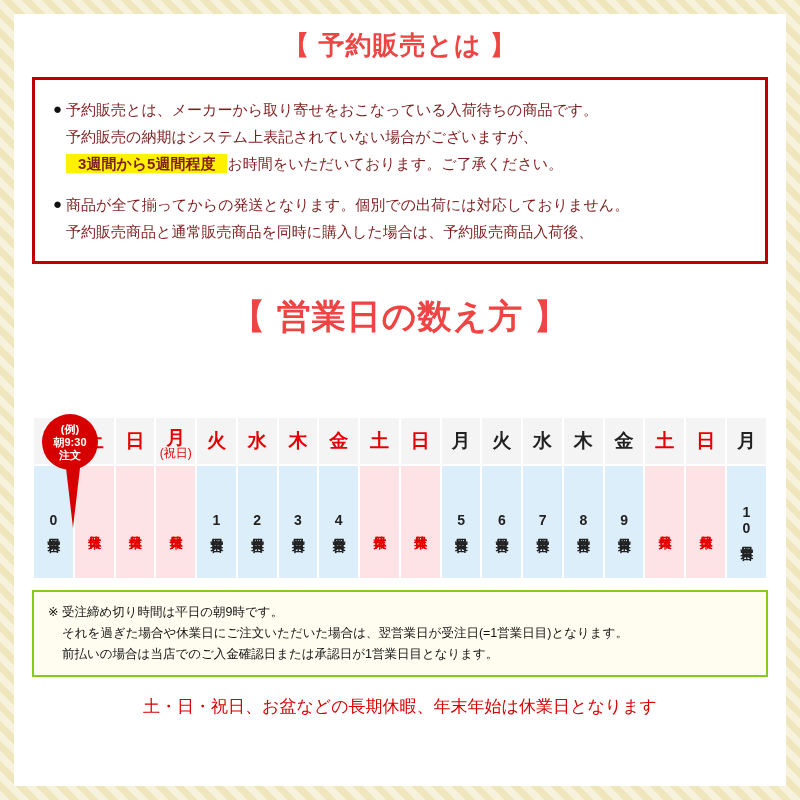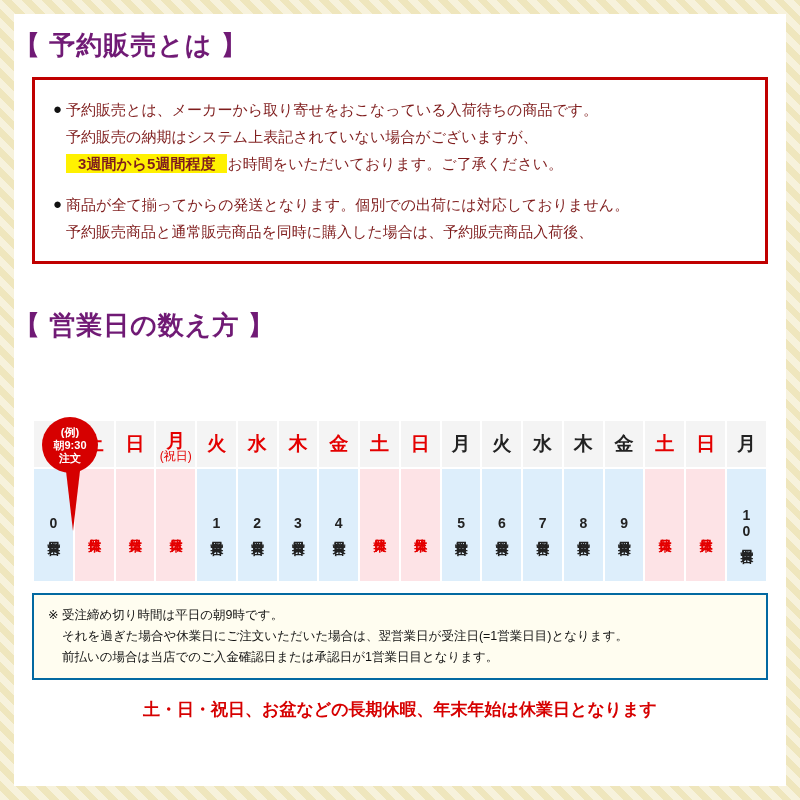--- a/index.html
+++ b/index.html
@@ -32,31 +32,32 @@
     position: absolute;
     left: 14px;
     top: 14px;
     right: 14px;
     bottom: 14px;
     background: #ffffff;
     overflow: hidden;
   }
 
   .headline {
-    color: #701a75;
+    text-align: center;
+    color: #ef4444;
     font-weight: bold;
     letter-spacing: 1px;
   }
   .headline-1 {
     font-size: 26px;
     margin-top: 14px;
   }
   .headline-2 {
-    font-size: 26px;
-    margin-top: 44px;
+    font-size: 34px;
+    margin-top: 30px;
   }
 
   
   .redbox {
     margin: 14px 18px 0 18px;
     border: 3px solid #c00000;
     padding: 16px 18px 16px 18px;
     box-sizing: border-box;
   }
   .para {
@@ -166,34 +167,34 @@
     letter-spacing: 0px;
     line-height: 16px;
   }
   .num-h {
     font-size: 14px;
   }
 
   
   .notebox {
     margin: 10px 18px 0 18px;
-    border: 2px solid #0369a1;
+    border: 2px solid #84cc16;
     background: #fffdf0;
     padding: 10px 14px;
     font-size: 12.5px;
     line-height: 21px;
     color: #111;
     box-sizing: border-box;
   }
   .note-line.indent { padding-left: 14px; }
 
   .footer {
     text-align: center;
     color: #d60000;
-    font-weight: bold;
+    font-weight: normal;
     font-size: 17px;
     margin-top: 18px;
   }
 </style>
 </head>
 <body>
 
 <div class="page">
   <div class="inner">
 

